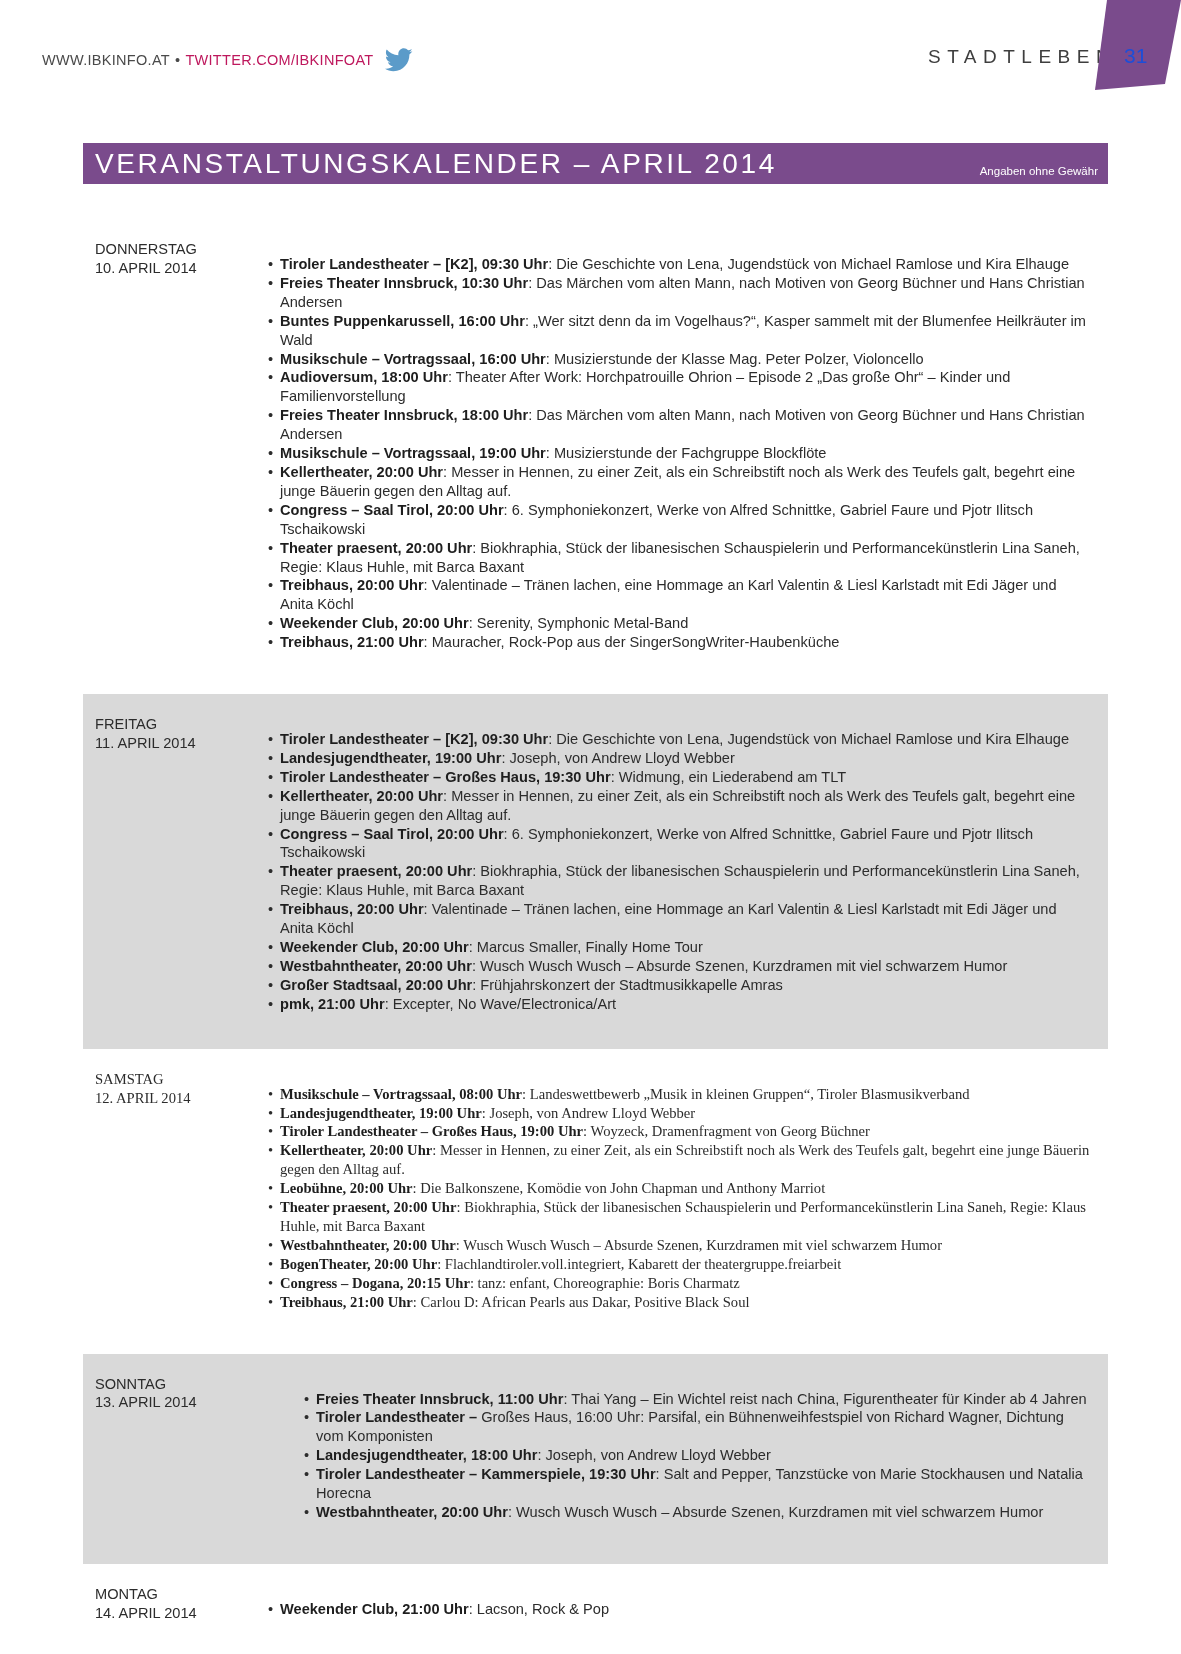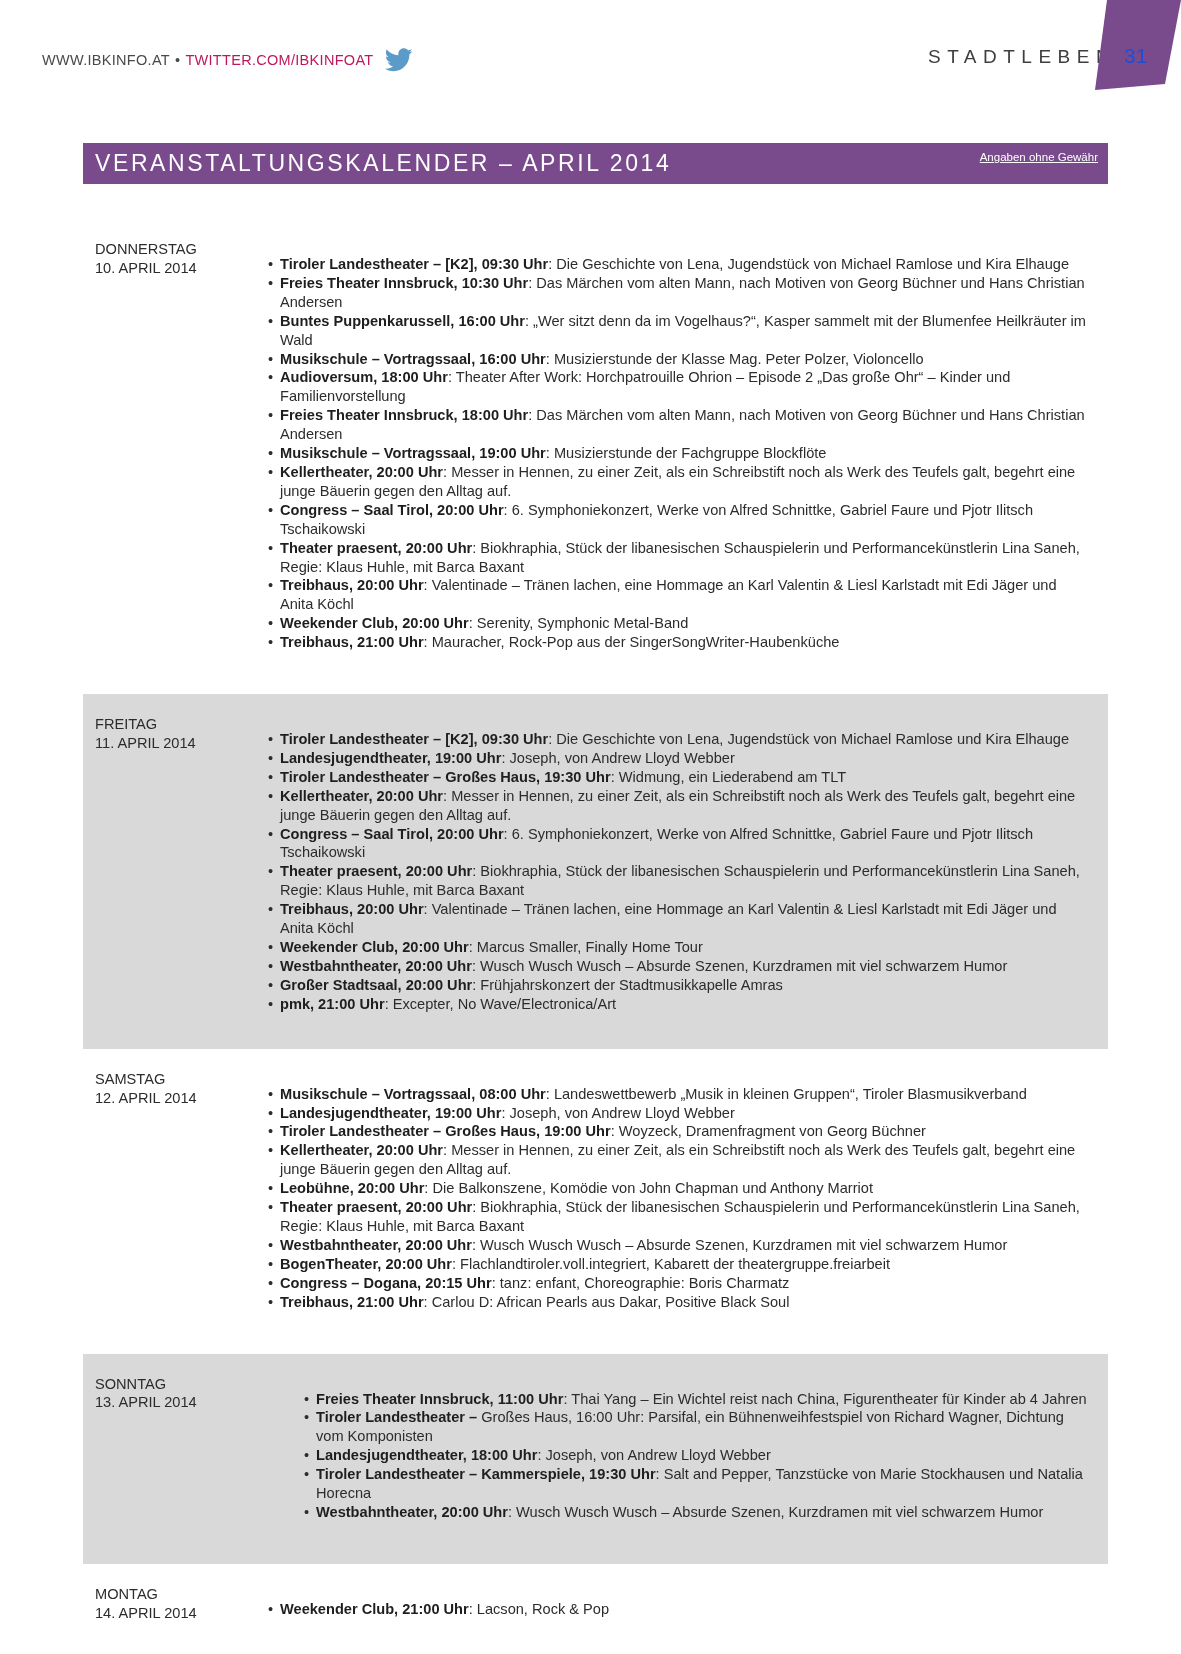--- a/index.html
+++ b/index.html
@@ -28,26 +28,26 @@
     position: absolute; left: 1124px; top: 44px;
     font-size: 21px; color: #1d4ed8;
   }
   .title-bar {
     position: absolute; left: 83px; top: 143px; width: 1025px; height: 41px;
     background: #7a4b8c;
     box-sizing: border-box; padding-left: 12px;
     display: flex; align-items: center; justify-content: space-between;
   }
   .title-bar .title {
-    color: #ffffff; font-size: 23px; letter-spacing: 2.6px; font-weight: normal;
+    color: #ffffff; font-size: 28px; letter-spacing: 2.6px; font-weight: normal;
     margin: 0;
   }
   .title-bar .disclaimer {
     color: #ffffff; font-size: 11.5px; align-self: flex-end;
-    margin-bottom: 21px; margin-right: 10px; text-decoration: underline;
+    margin-bottom: 7px; margin-right: 10px;
   }
   .days { position: absolute; left: 83px; top: 228px; width: 1025px; }
   .day {
     display: flex; box-sizing: border-box; width: 1025px;
     font-size: 14.6px; line-height: 18.9px;
   }
   .day.shaded { background: #d9d9d9; justify-content: center; }
   .day .date-col {
     width: 157px; padding-left: 12px; flex: none;
     color: #2c2c2c;
@@ -124,21 +124,21 @@
       <li><b>Congress – Saal Tirol, 20:00 Uhr</b><span>: 6. Symphoniekonzert, Werke von Alfred Schnittke, Gabriel Faure und Pjotr Ilitsch Tschaikowski</span></li>
       <li><b>Theater praesent, 20:00 Uhr</b><span>: Biokhraphia, Stück der libanesischen Schauspielerin und Performancekünstlerin Lina Saneh, Regie: Klaus Huhle, mit Barca Baxant</span></li>
       <li><b>Treibhaus, 20:00 Uhr</b><span>: Valentinade – Tränen lachen, eine Hommage an Karl Valentin &amp; Liesl Karlstadt mit Edi Jäger und Anita Köchl</span></li>
       <li><b>Weekender Club, 20:00 Uhr</b><span>: Marcus Smaller, Finally Home Tour</span></li>
       <li><b>Westbahntheater, 20:00 Uhr</b><span>: Wusch Wusch Wusch – Absurde Szenen, Kurzdramen mit viel schwarzem Humor</span></li>
       <li><b>Großer Stadtsaal, 20:00 Uhr</b><span>: Frühjahrskonzert der Stadtmusikkapelle Amras</span></li>
       <li><b>pmk, 21:00 Uhr</b><span>: Excepter, No Wave/Electronica/Art</span></li>
     </ul>
   </div>
 
-  <div class="day" style="padding-top:21px; padding-bottom:27px;">
+  <div class="day" style="padding-top:21px; padding-bottom:27px;font-family:Liberation Serif, serif;">
     <div class="date-col">
       <div>SAMSTAG</div>
       <div>12. APRIL 2014</div>
     </div>
     <ul class="events">
       <li><b>Musikschule – Vortragssaal, 08:00 Uhr</b><span>: Landeswettbewerb „Musik in kleinen Gruppen“, Tiroler Blasmusikverband</span></li>
       <li><b>Landesjugendtheater, 19:00 Uhr</b><span>: Joseph, von Andrew Lloyd Webber</span></li>
       <li><b>Tiroler Landestheater – Großes Haus, 19:00 Uhr</b><span>: Woyzeck, Dramenfragment von Georg Büchner</span></li>
       <li><b>Kellertheater, 20:00 Uhr</b><span>: Messer in Hennen, zu einer Zeit, als ein Schreibstift noch als Werk des Teufels galt, begehrt eine junge Bäuerin gegen den Alltag auf.</span></li>
       <li><b>Leobühne, 20:00 Uhr</b><span>: Die Balkonszene, Komödie von John Chapman und Anthony Marriot</span></li>

